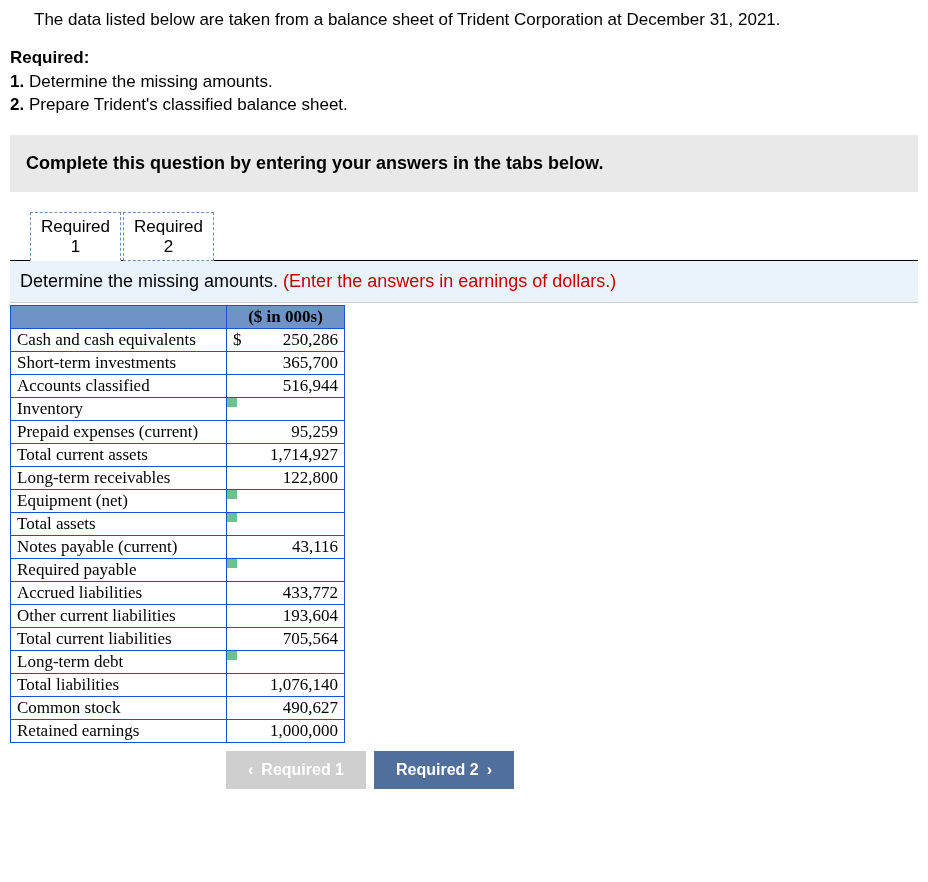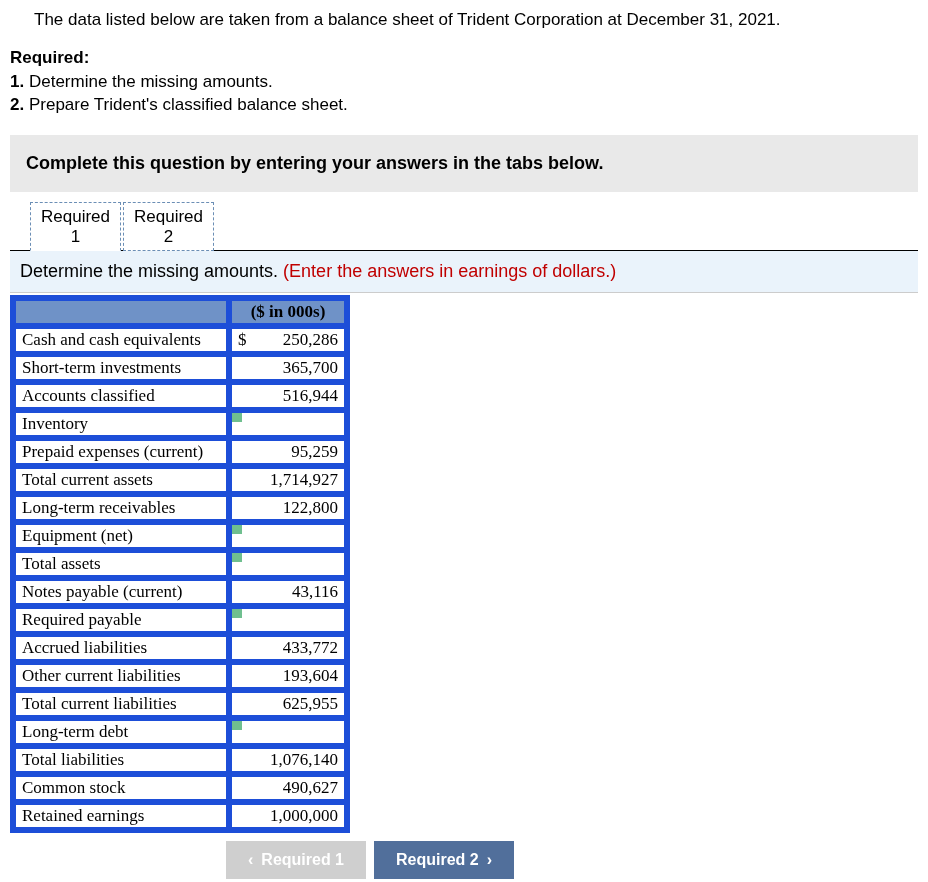--- a/index.html
+++ b/index.html
@@ -13,21 +13,21 @@
     width: 928px;
   }
   .intro { margin-bottom: 14px; line-height: 1.4; margin-left: 24px; }
   .required-block { margin-bottom: 18px; line-height: 1.4; }
   .required-block b { font-weight: bold; }
   .complete-banner {
     background: #e9e9e9;
     padding: 18px 16px;
     font-weight: bold;
     font-size: 18px;
-    margin-bottom: 10px;
+    margin-bottom: 20px;
   }
   .tabs-row {
     display: flex;
     align-items: flex-end;
     border-bottom: 1px solid #000;
     padding-left: 20px;
   }
   .tab {
     border: 1px dashed #6b8eb5;
     background: #fff;
@@ -51,21 +51,21 @@
     border-bottom: 1px solid #ccc;
     margin-bottom: 2px;
   }
   .instruction-bar .hint { color: #c00000; }
   table.data {
     border-collapse: collapse;
     font-size: 17px;
     font-family: "Times New Roman", Times, serif;
   }
   table.data td, table.data th {
-    border: 6px solid #1d4ed8;
+    border: 1px solid #1d4ed8;
     padding: 1px 6px;
     height: 20px;
     vertical-align: middle;
     margin-left: 28px;
   }
   table.data th.blank {
     background: #6f92c7;
     width: 216px;
   }
   table.data th.colhead {
@@ -211,21 +211,21 @@
       <tr>
         <td class="label">Accrued liabilities</td>
         <td class="val"><span>433,772</span></td>
       </tr>
       <tr>
         <td class="label">Other current liabilities</td>
         <td class="val"><span>193,604</span></td>
       </tr>
       <tr>
         <td class="label">Total current liabilities</td>
-        <td class="val"><span>625,955</span></td>
+        <td class="val"><span>705,564</span></td>
       </tr>
       <tr>
         <td class="label">Long-term debt</td>
         <td class="val input-cell">
           <div class="mini-tab"></div>
         </td>
       </tr>
       <tr>
         <td class="label">Total liabilities</td>
         <td class="val"><span>1,076,140</span></td>

